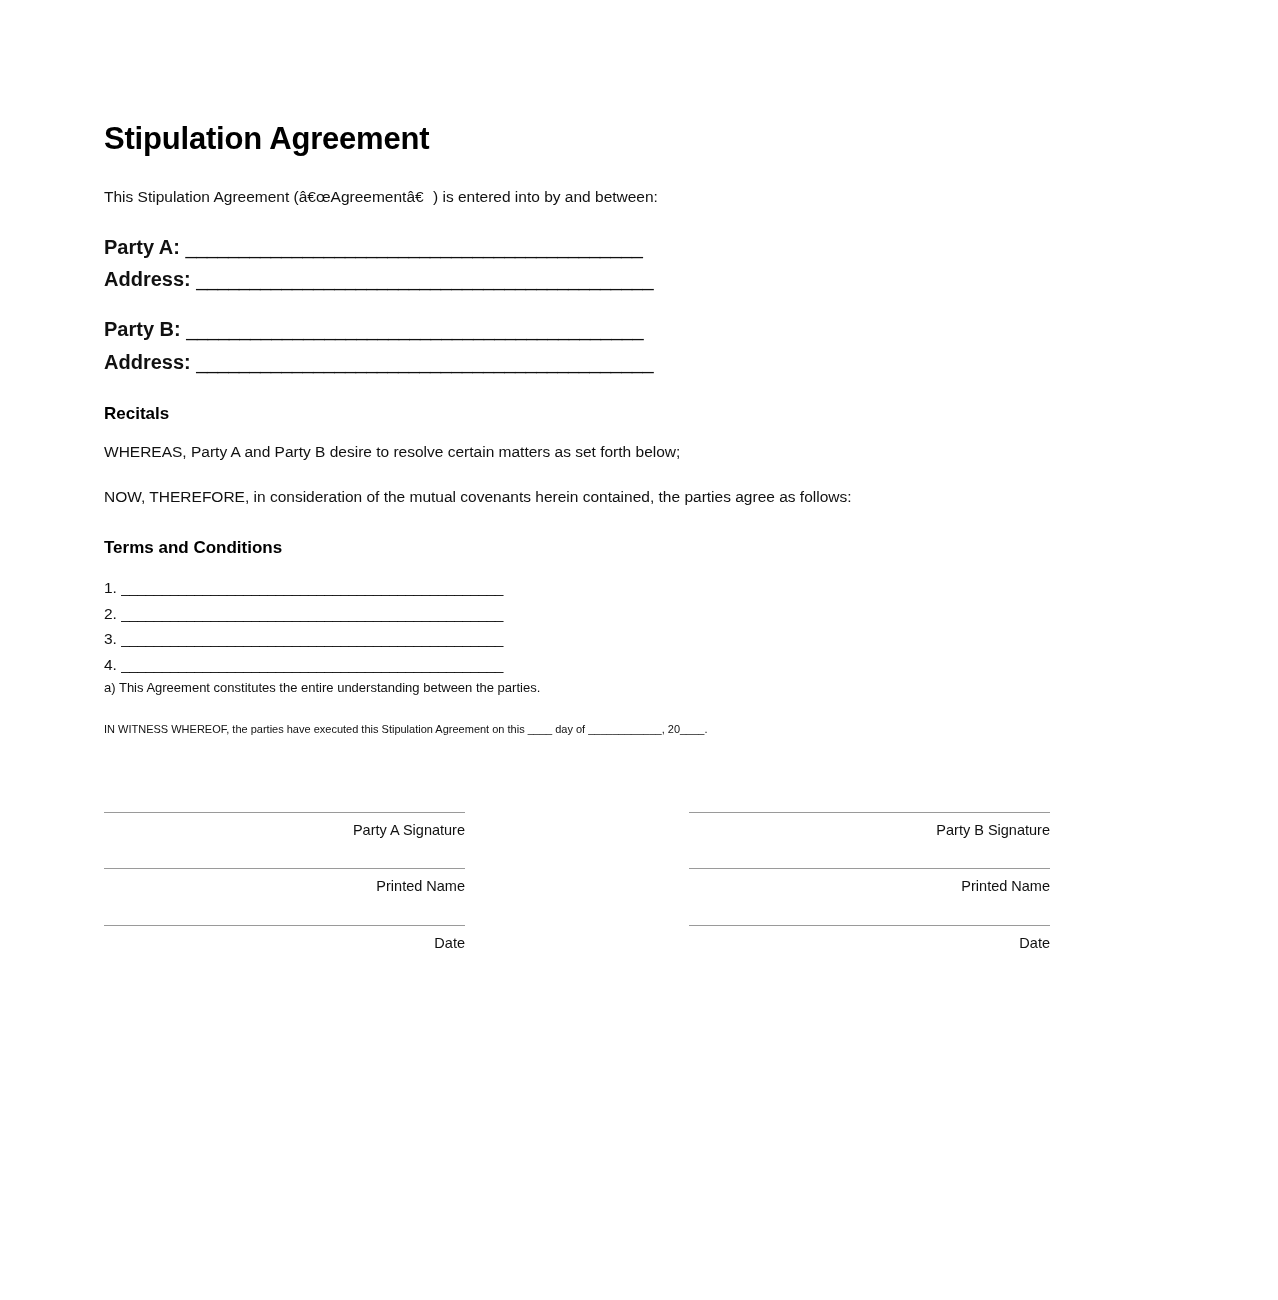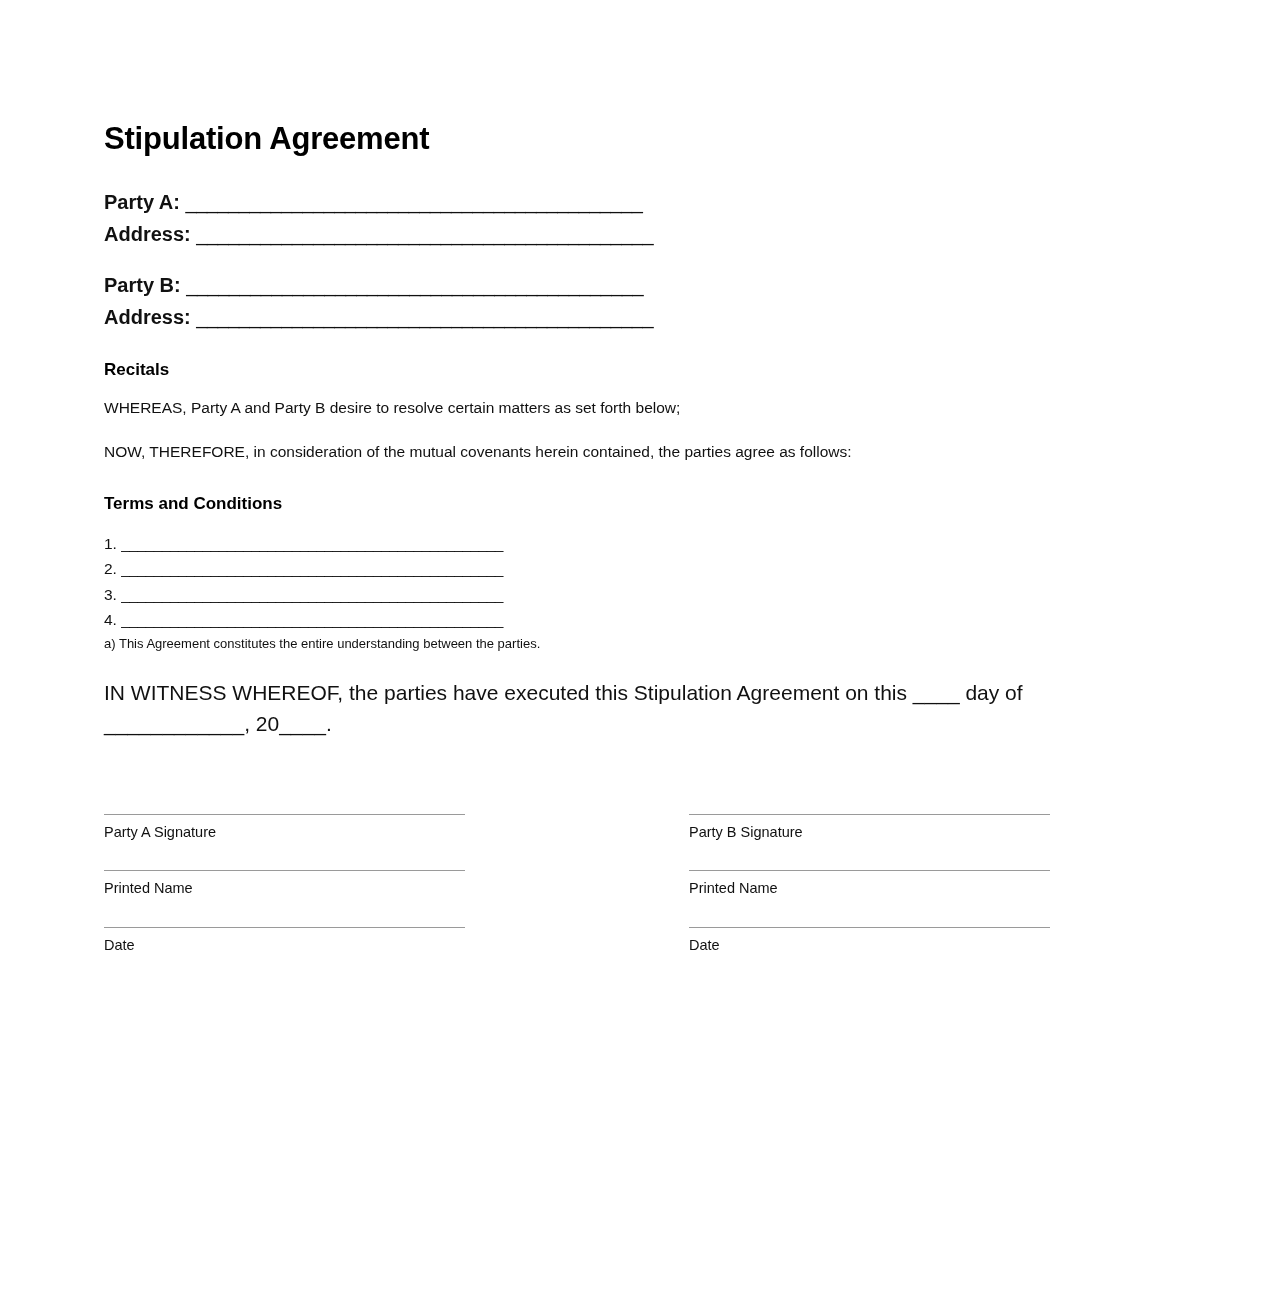--- a/index.html
+++ b/index.html
@@ -83,34 +83,35 @@
     color: #111;
   }
 
   
   .prov-row {
     font-size: 13px;
     line-height: 1.62;
     color: #111;
   }
   .witness {
-    font-size: 21px;
+    font-size: 11px;
     line-height: 1.5;
     margin: 23px 0 0 0;
     color: #111;
   }
 
   
   .sig-area {
     margin-top: 74px;
     display: flex;
     gap: 0;
   }
   .sig-col {
     width: 361px;
+    text-align: right;
   }
   .sig-col.right {
     margin-left: 224px;
   }
   .sig-field {
     margin-bottom: 29px;
   }
   .sig-field:last-child { margin-bottom: 0; }
   .sig-rule {
     border-top: 1px solid #9a9a9a;
@@ -125,20 +126,21 @@
   }
 </style>
 </head>
 <body>
 
 <div class="page">
   <div class="doc">
 
     <h1 class="doc-title">Stipulation Agreement</h1>
 
+    <p class="para">This Stipulation Agreement (â€œAgreementâ€) is entered into by and between:</p>
 
     <div class="party-block">
       <div class="party-row">
         <span class="lbl">Party A:</span>
         <span class="fill">___________________________________________</span>
       </div>
       <div class="party-row">
         <span class="lbl">Address:</span>
         <span class="fill">___________________________________________</span>
       </div>

